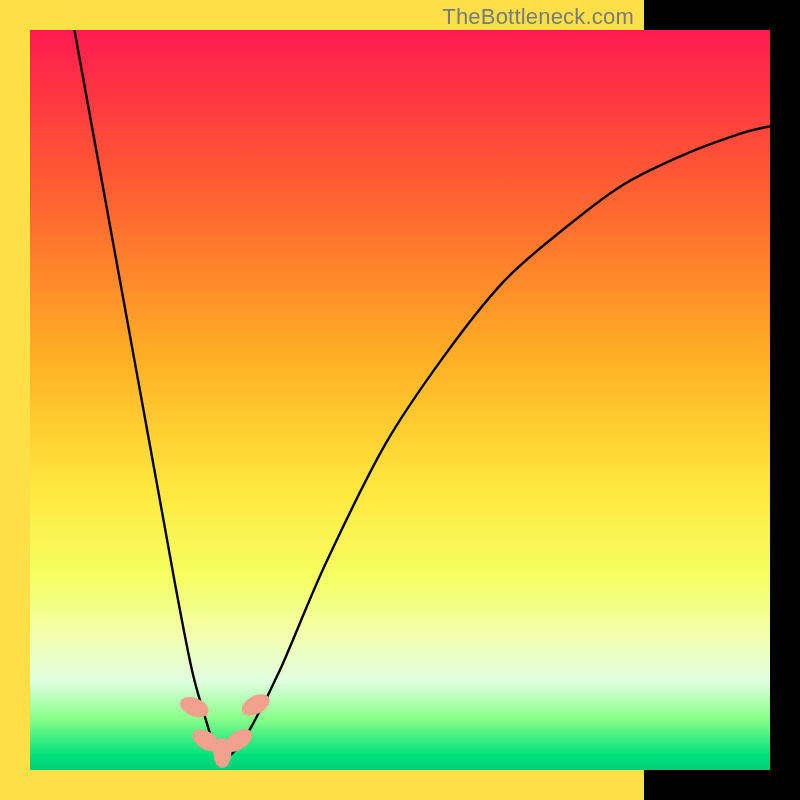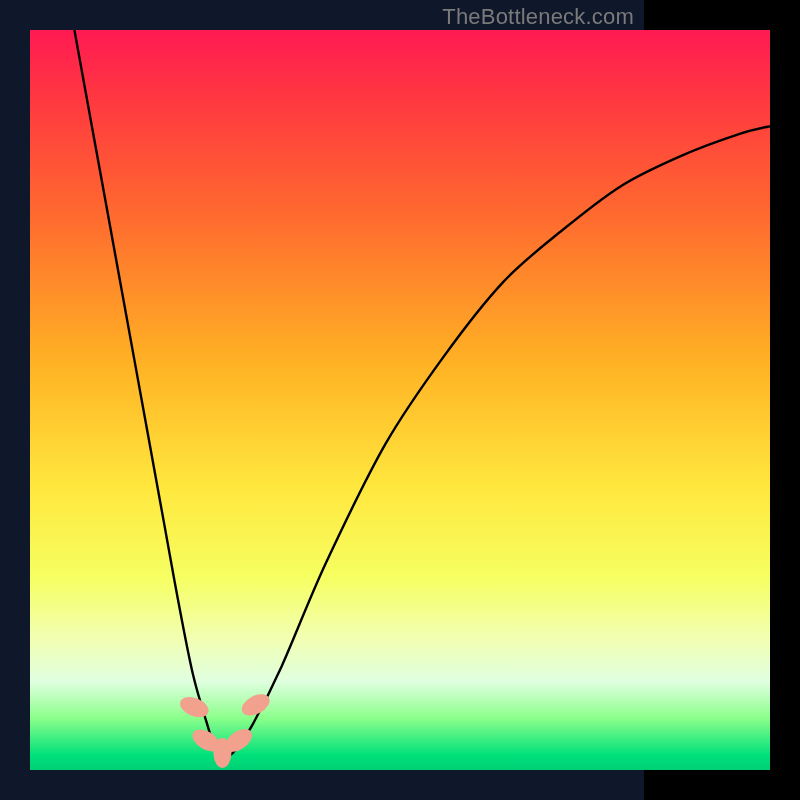--- a/index.html
+++ b/index.html
@@ -10,21 +10,21 @@
     overflow: hidden;
     background: #000;
     font-family: Arial, Helvetica, sans-serif;
   }
   .frame {
     position: absolute;
     top: 0;
     left: 0;
     width: 644px;
     height: 800px;
-    background: #0f172a;
+    background: #fde047;
   }
   .plot {
     position: absolute;
     top: 30px;
     left: 30px;
     width: 740px;
     height: 740px;
     background: linear-gradient(
       to bottom,
       #ff1a52 0%,

